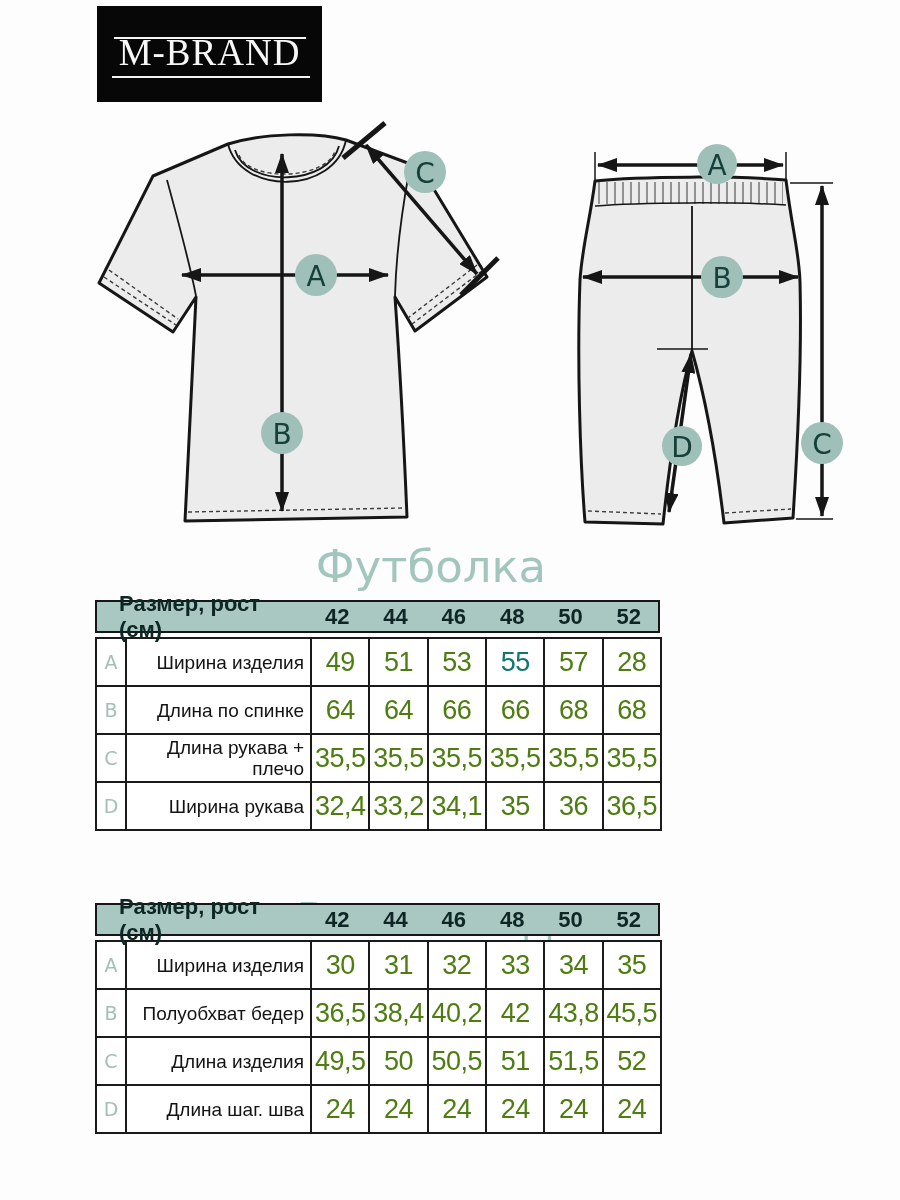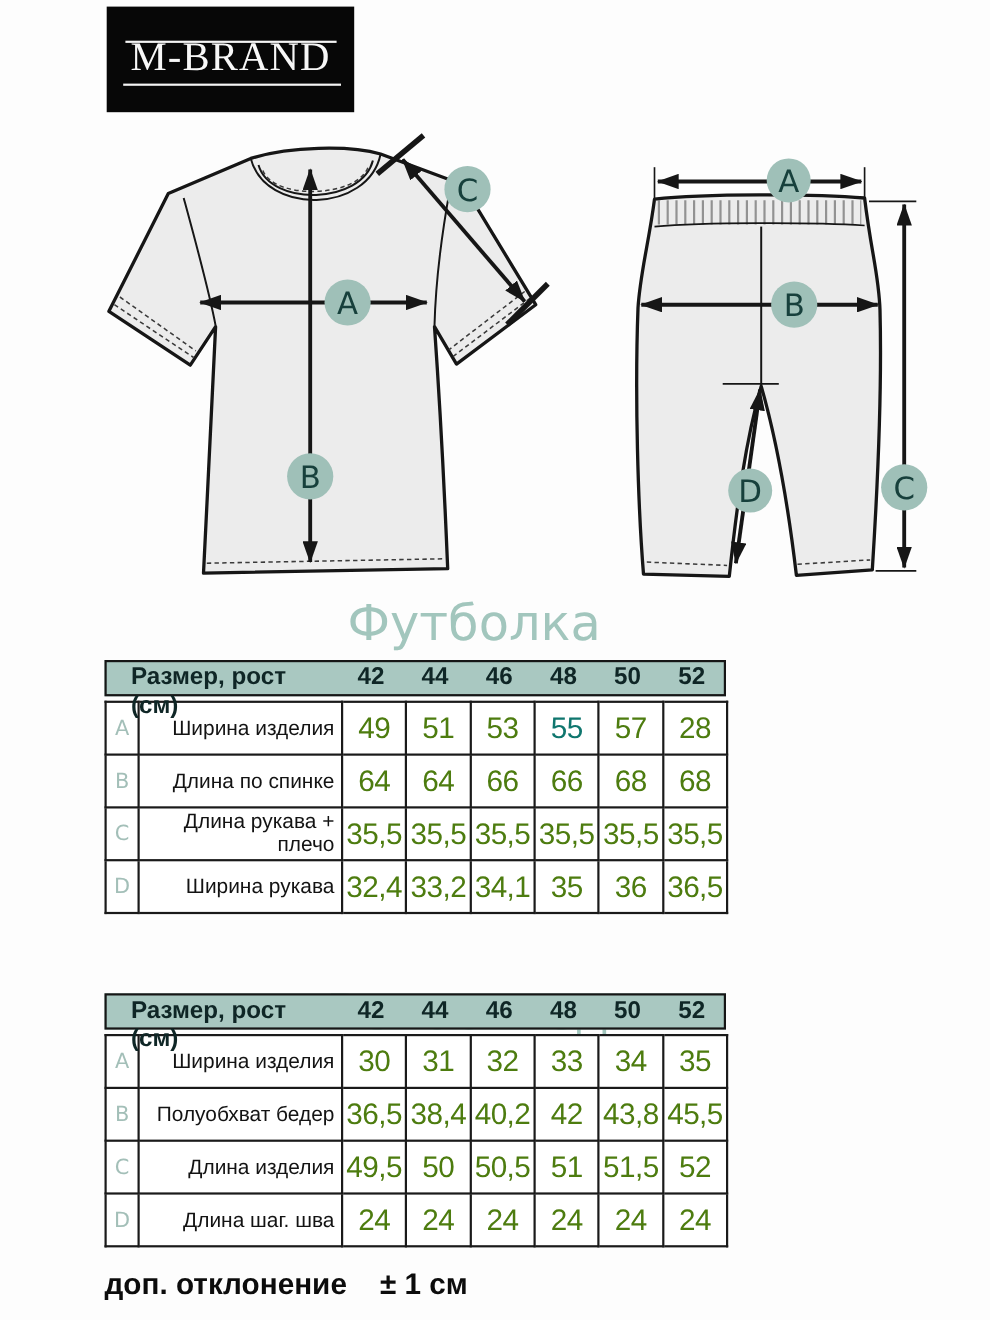--- a/index.html
+++ b/index.html
@@ -32,21 +32,21 @@
   
   .sec-title{position:absolute;text-align:center;font-family:"DejaVu Sans",sans-serif;
              font-size:45px;line-height:52px;color:#a2c6bd;}
   #title-0{left:12px;top:541px;width:838px;}
   #title-1{left:6px;top:846px;width:894px;margin-top:48px;}
 
   
   .tbl-wrap{position:absolute;left:95px;width:565px;}
   #tbl-0{top:600px;} #tbl-1{top:903px;}
   .band{box-sizing:border-box;width:565px;height:33px;background:#a9c8c1;border:2px solid #161616;
-        display:flex;}
+        display:flex;align-items:center;}
   .band-label{width:215px;box-sizing:border-box;padding-left:22px;font-weight:bold;font-size:22px;color:#0f2626;}
   .band-size{width:58.33px;text-align:center;font-weight:bold;font-size:22px;color:#0f2626;}
   .body-tbl{border-collapse:collapse;table-layout:fixed;width:565px;margin-top:4px;}
   .body-tbl td{border:2px solid #1a1a1a;height:42px;vertical-align:middle;background:#fff;}
   td.letter{text-align:center;font-family:"DejaVu Sans",sans-serif;font-size:19px;color:#a3bfb8;}
   td.rlabel{padding:2px 6px 2px 8px;font-size:19px;line-height:21px;color:#131313;text-align:right;}
   td.val{text-align:center;font-size:27px;letter-spacing:-0.5px;color:#4d7c0f;padding:0 1px;}
   td.val.muted{color:#0f766e;}
 
   
@@ -266,18 +266,14 @@
             <td class="val">24</td>
             <td class="val">24</td>
             <td class="val">24</td>
             <td class="val">24</td>
             <td class="val">24</td>
           </tr>
         </tbody>
     </table>
   </div>
 
-  <div class="footnote">
-    <span>доп. отклонение</span>
-    <span>± 1 см</span>
-  </div>
 
 </div>
 
 </body></html>

